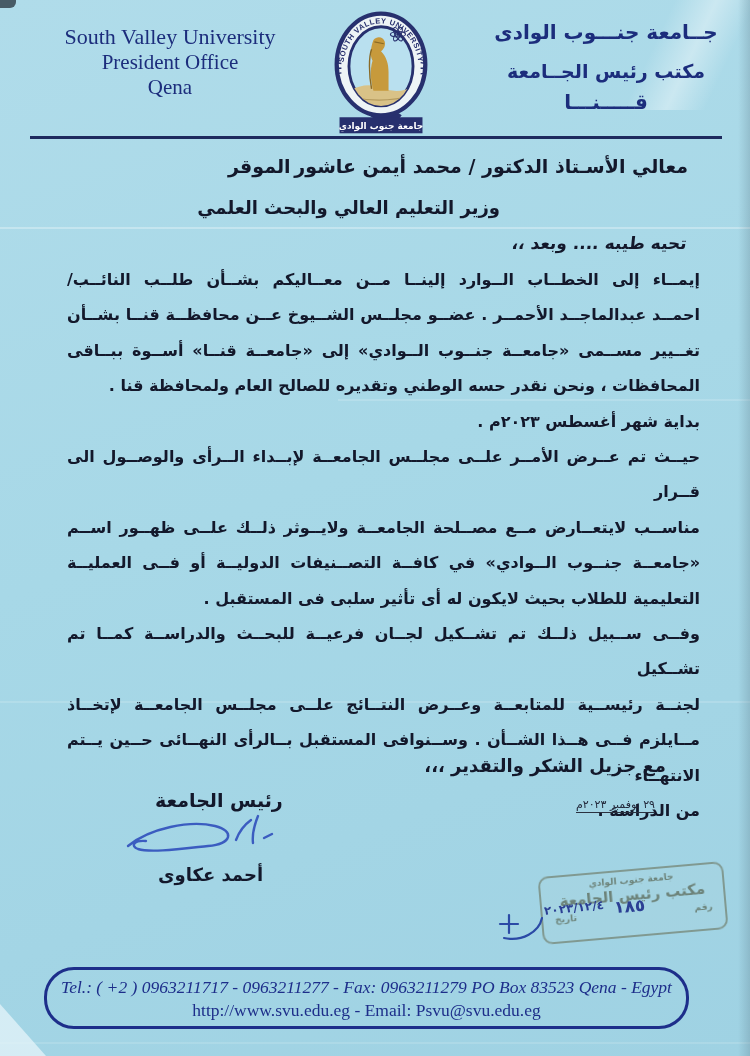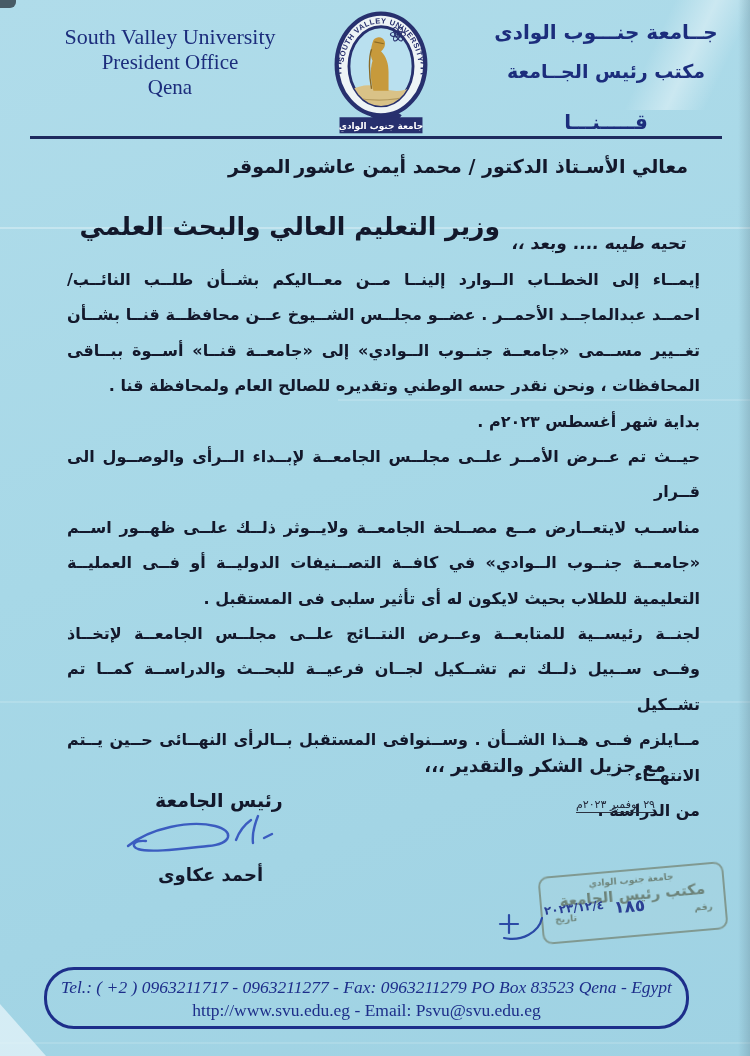--- a/index.html
+++ b/index.html
@@ -28,29 +28,29 @@
   
   .hdr-left{position:absolute;left:38px;top:24px;width:264px;text-align:center;
     font-family:"Liberation Serif",serif;color:#1c2d7c;}
   .hdr-left .h1{font-size:22px;}
   .hdr-left .h2{font-size:21px;}
   .hdr-left .h3{font-size:21px;}
   .hdr-right{position:absolute;right:26px;top:20px;width:236px;text-align:center;
     direction:rtl;color:#1c2d7c;font-weight:bold;}
   .hdr-right .h1{font-size:20px;}
   .hdr-right .h2{font-size:19px;margin-top:16px;}
-  .hdr-right .h3{font-size:20px;margin-top:28px;letter-spacing:1px;}
+  .hdr-right .h3{font-size:20px;margin-top:8px;letter-spacing:1px;}
   .logo{position:absolute;left:321px;top:6px;width:120px;height:132px;}
   .rule{position:absolute;left:30px;top:136px;width:692px;height:2.6px;background:#1e2a5e;}
 
   
   .ar{direction:rtl;color:#13182b;font-weight:bold;}
   .addr-name{position:absolute;right:62px;top:155px;font-size:19px;}
   .honorific{position:absolute;left:228px;top:155px;font-size:19px;}
-  .addr-title{position:absolute;right:250px;top:212px;font-size:25px;}
+  .addr-title{position:absolute;right:250px;top:197px;font-size:18px;}
   .greeting{position:absolute;right:63px;top:233px;font-size:17px;transform:skewX(-6deg);}
 
   
   .body-text{position:absolute;left:67px;top:262px;width:633px;direction:rtl;}
   .bline{min-height:35.4px;line-height:35.4px;font-size:16px;font-weight:bold;color:#13182b;
     text-align:justify;text-align-last:justify;overflow:hidden;}
   .bline.end{text-align:right;text-align-last:right;}
 
   
   .closing{position:absolute;right:84px;top:755px;font-size:18px;}
@@ -159,22 +159,22 @@
   <div class="body-text">
     <div class="bline">إيمــاء إلى الخطــاب الــوارد إلينــا مــن معــاليكم بشــأن طلــب النائــب/</div>
     <div class="bline">احمــد عبدالماجــد الأحمــر . عضــو مجلــس الشــيوخ عــن محافظــة قنــا بشــأن</div>
     <div class="bline">تغــيير مســمى «جامعــة جنــوب الــوادي» إلى «جامعــة قنــا» أســوة ببــاقى</div>
     <div class="bline end">المحافظات ، ونحن نقدر حسه الوطني وتقديره للصالح العام ولمحافظة قنا .</div>
     <div class="bline end">بداية شهر أغسطس ٢٠٢٣م .</div>
     <div class="bline">حيــث تم عــرض الأمــر علــى مجلــس الجامعــة لإبــداء الــرأى والوصــول الى قــرار</div>
     <div class="bline">مناســب لايتعــارض مــع مصــلحة الجامعــة ولايــوثر ذلــك علــى ظهــور اســم</div>
     <div class="bline">«جامعــة جنــوب الــوادي» في كافــة التصــنيفات الدوليــة أو فــى العمليــة</div>
     <div class="bline end">التعليمية للطلاب بحيث لايكون له أى تأثير سلبى فى المستقبل .</div>
+    <div class="bline">وفــى ســبيل ذلــك تم تشــكيل لجــان فرعيــة للبحــث والدراســة كمــا تم تشــكيل</div>
     <div class="bline">لجنــة رئيســية للمتابعــة وعــرض النتــائج علــى مجلــس الجامعــة لإتخــاذ</div>
-    <div class="bline">وفــى ســبيل ذلــك تم تشــكيل لجــان فرعيــة للبحــث والدراســة كمــا تم تشــكيل</div>
     <div class="bline">مــايلزم فــى هــذا الشــأن . وســنوافى المستقبل بــالرأى النهــائى حــين يــتم الانتهــاء</div>
     <div class="bline end">من الدراسة .</div>
   </div>
 
   <div class="ar closing">مع جزيل الشكر والتقدير ،،،</div>
   <div class="date-line">٢٩ نوفمبر ٢٠٢٣م</div>
 
   <div class="ar sig-title">رئيس الجامعة</div>
   <div class="sig-svg">
     <svg width="165" height="62" viewBox="0 0 165 62">

